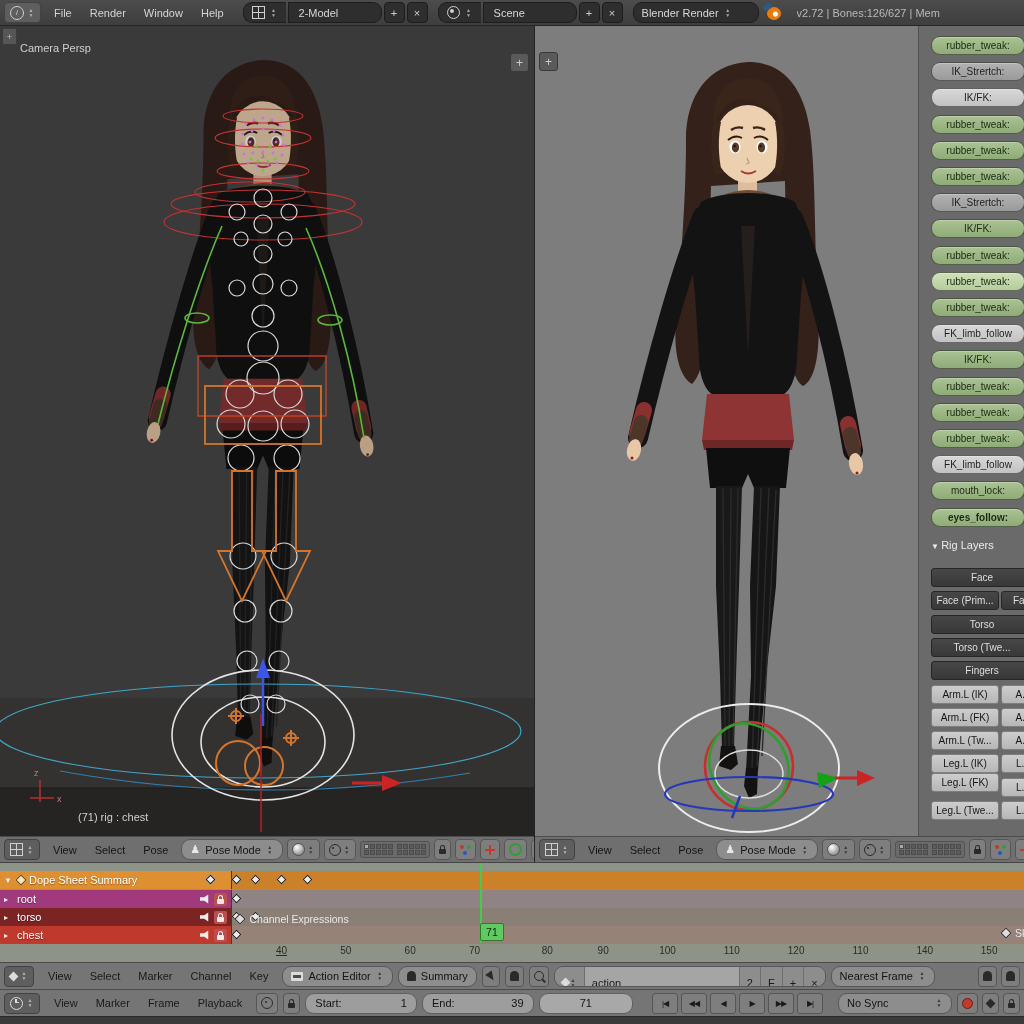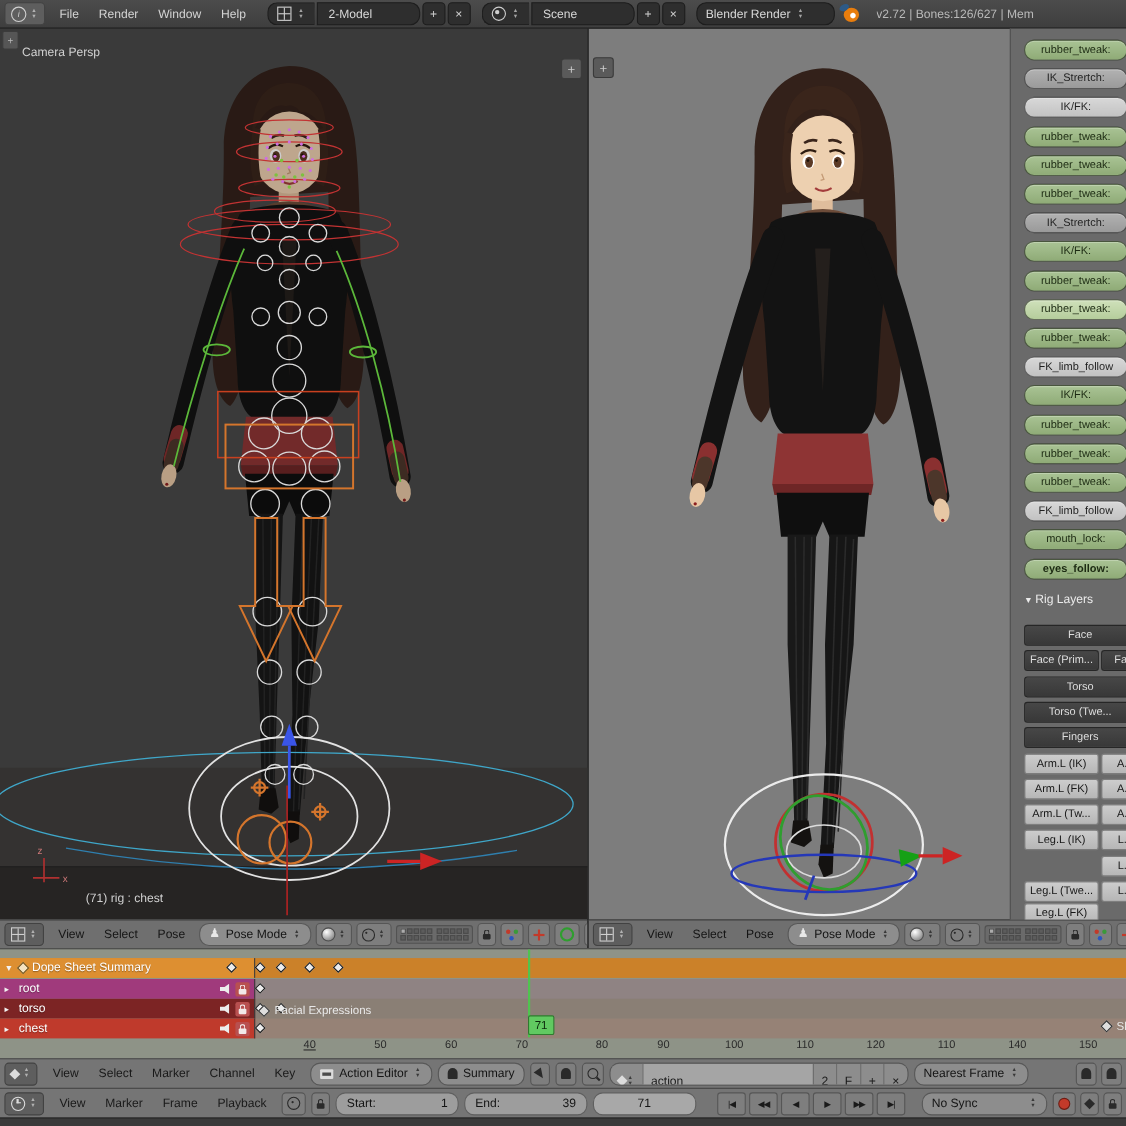--- a/index.html
+++ b/index.html
@@ -560,21 +560,21 @@
           <div class="layer-btn l-dark" style="top: 611.9px; left: 12px; width: 100px;">Torso (Twe...</div>
           <div class="layer-btn l-dark" style="top: 635.2px; left: 12px; width: 100px;">Fingers</div>
           <div class="layer-btn l-light" style="top: 658.5px; left: 12px; width: 66px;">Arm.L (IK)</div>
           <div class="layer-btn l-light" style="top: 658.5px; left: 82px; width: 42px;">A...</div>
           <div class="layer-btn l-light" style="top: 681.8px; left: 12px; width: 66px;">Arm.L (FK)</div>
           <div class="layer-btn l-light" style="top: 681.8px; left: 82px; width: 42px;">A...</div>
           <div class="layer-btn l-light" style="top: 705.1px; left: 12px; width: 66px;">Arm.L (Tw...</div>
           <div class="layer-btn l-light" style="top: 705.1px; left: 82px; width: 42px;">A...</div>
           <div class="layer-btn l-light" style="top: 728.4px; left: 12px; width: 66px;">Leg.L (IK)</div>
           <div class="layer-btn l-light" style="top: 728.4px; left: 82px; width: 42px;">L...</div>
-          <div class="layer-btn l-light" style="top: 747px; left: 12px; width: 66px; margin-top: 48px;">Leg.L (FK)</div>
+          <div class="layer-btn l-light" style="top: 747px; left: 12px; width: 66px;">Leg.L (FK)</div>
           <div class="layer-btn l-light" style="top: 751.7px; left: 82px; width: 42px;">L...</div>
           <div class="layer-btn l-light" style="top: 775px; left: 12px; width: 66px;">Leg.L (Twe...</div>
           <div class="layer-btn l-light" style="top: 775px; left: 82px; width: 42px;">L...</div>
         </div>
     </div>
   </div>
 
   <div id="dopesheet">
       <div class="ds-band"></div>
       <div class="ch-box" style="top: 8px; background: rgb(221, 143, 49);">
@@ -631,21 +631,21 @@
       <div class="tick" style="left: 524.832px; text-align: right;">80</div>
       <div class="tick" style="left: 589.165px;">90</div>
       <div class="tick" style="left: 653.498px;">100</div>
       <div class="tick" style="left: 717.831px;">110</div>
       <div class="tick" style="left: 782.164px;">120</div>
       <div class="tick" style="left: 846.497px;">110</div>
       <div class="tick" style="left: 910.83px;">140</div>
       <div class="tick" style="left: 975.163px;">150</div>
       <div class="marker" style="left: 236.467px; top: 50px;">
         <div class="marker-tri"></div>
-        <div class="marker-label">Facial Expressions</div>
+        <div class="marker-label">Channel Expressions</div>
       </div>
       <div class="marker" style="left: 1002.03px; top: 64px;">
         <div class="marker-tri"></div>
         <div class="marker-label">Ski</div>
       </div>
       <div class="playhead" style="left: 479.932px;"></div>
       <div class="ph-badge" style="left: 479.932px;">71</div>
     </div>
 
   <div id="ds-header" class="bar">

